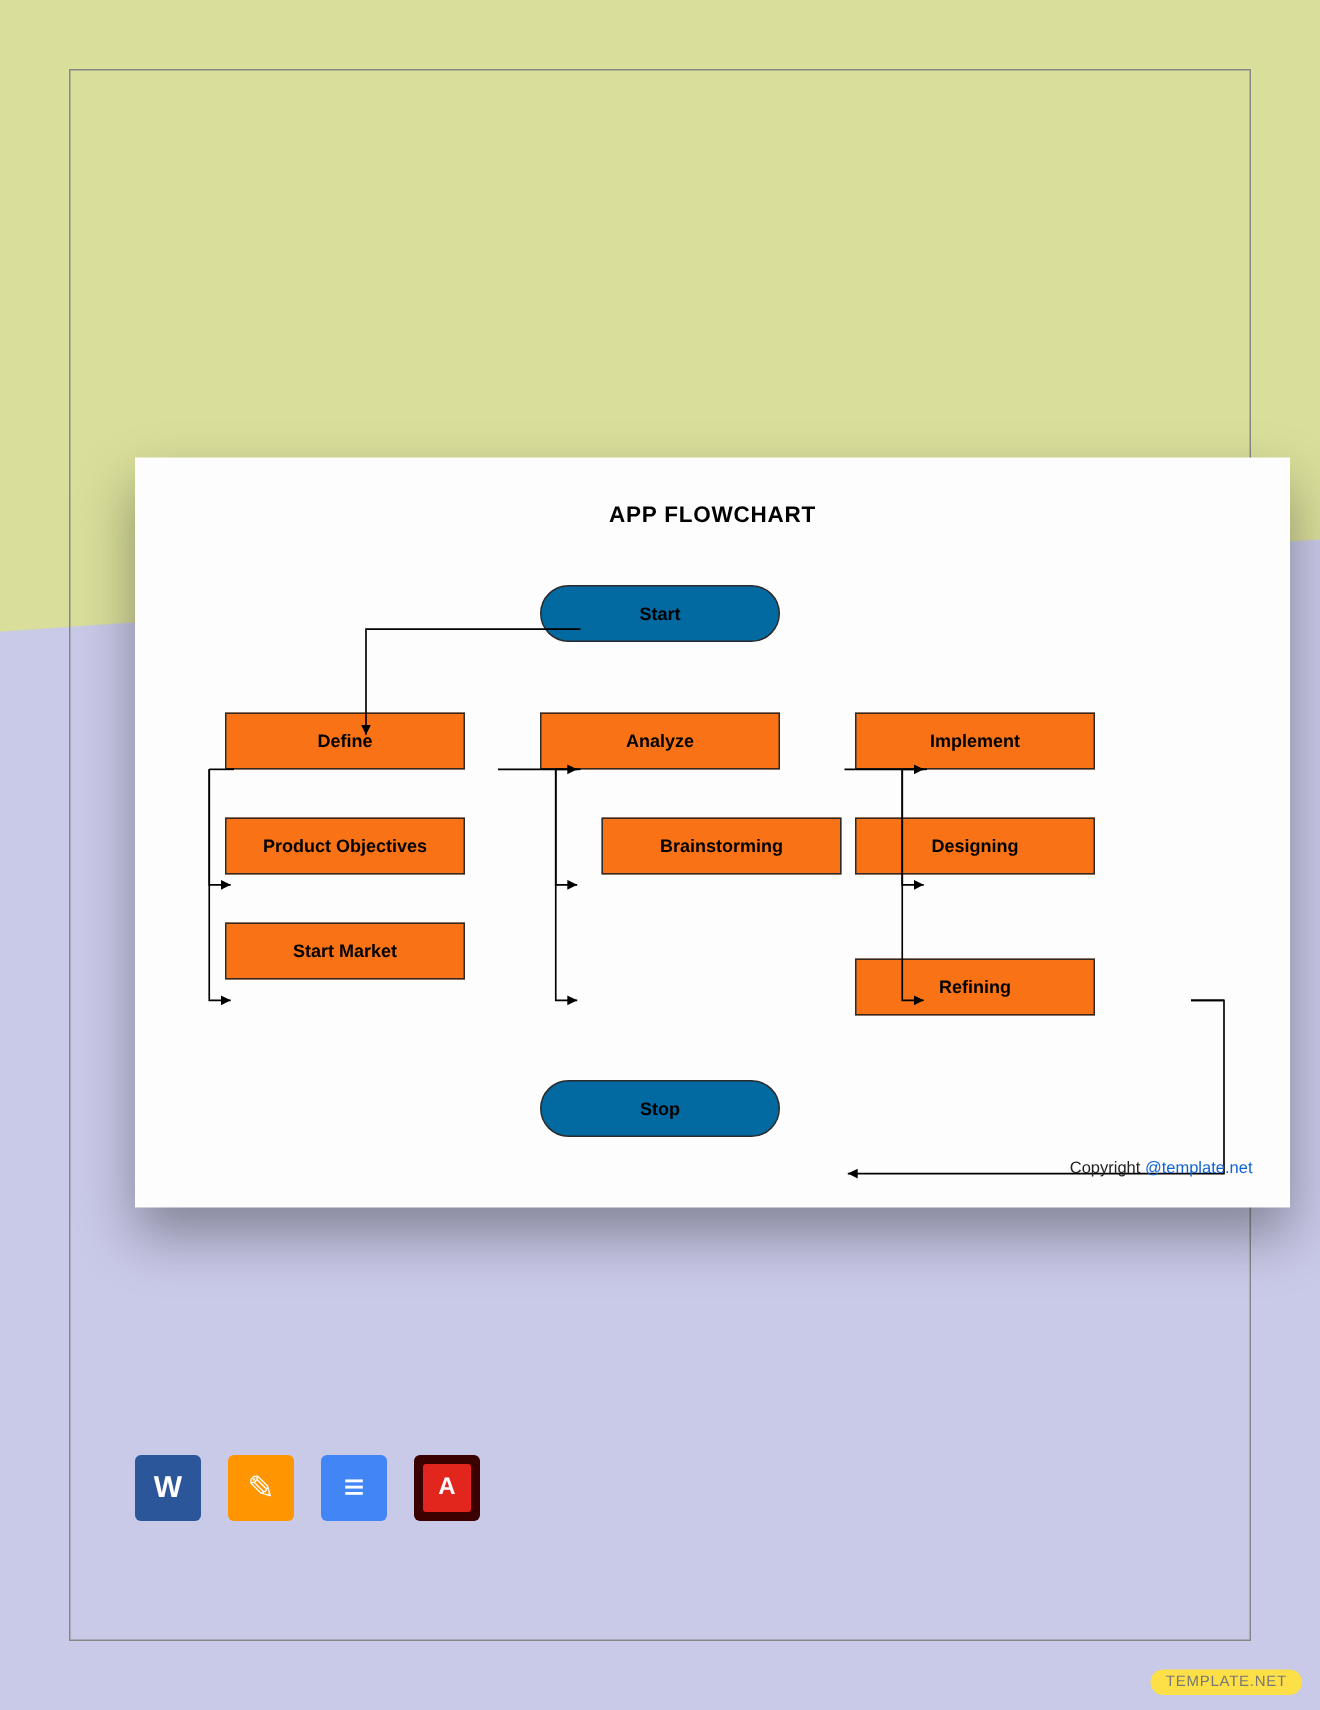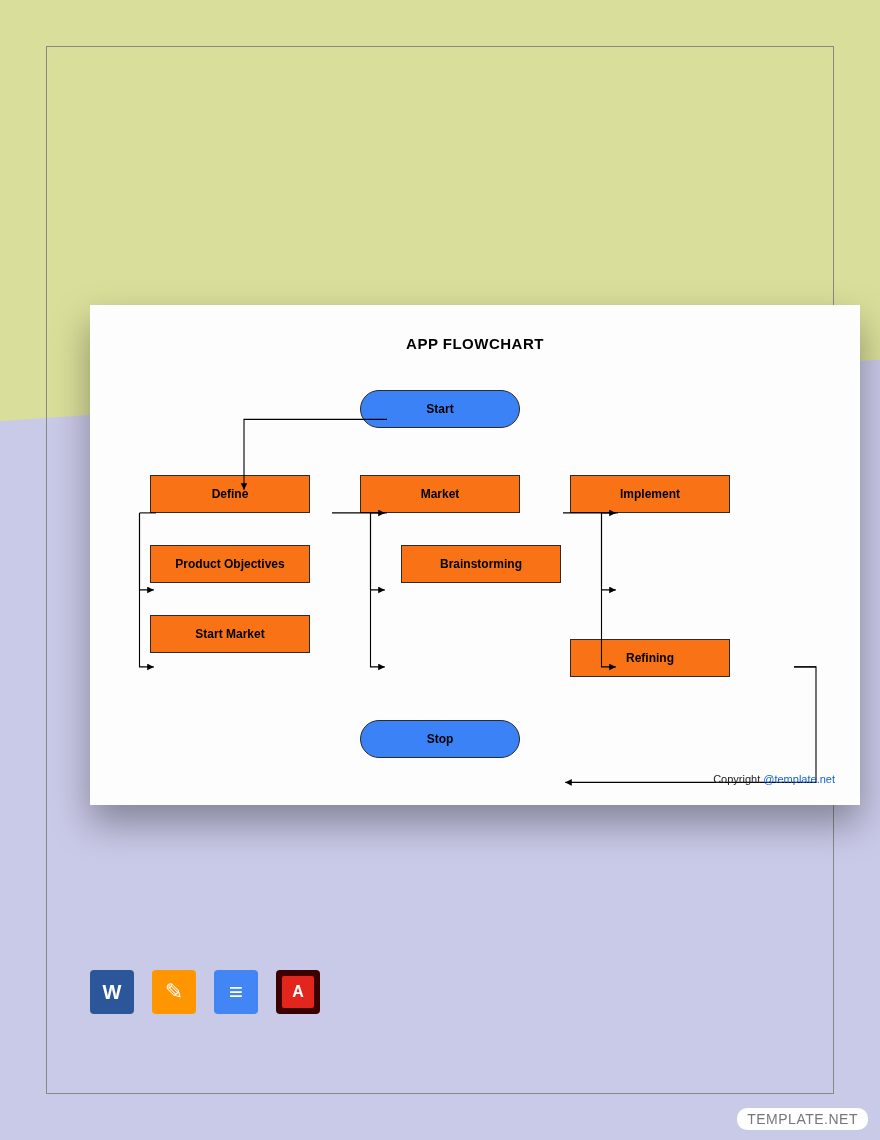--- a/index.html
+++ b/index.html
@@ -23,21 +23,21 @@
     background:#fdfdfd;
     box-shadow: 0 18px 35px rgba(0,0,0,.35);
   }
   .title {
     position:absolute; top:30px; left:0; right:0;
     text-align:center; font-weight:bold; font-size:15px;
     letter-spacing:.5px; color:#000;
   }
   .chip {
     position:absolute; width:160px; height:38px;
-    border-radius:19px; background:#3b82f6; border:1px solid #2b2b2b;
+    border-radius:19px; background:#0369a1; border:1px solid #2b2b2b;
     display:flex; align-items:center; justify-content:center;
     font-size:12px; font-weight:bold;
   }
   .box {
     position:absolute; width:160px; height:38px;
     background:#f97316; border:1px solid #2b2b2b;
     display:flex; align-items:center; justify-content:center;
     font-size:12px; font-weight:bold;
   }
   svg.wires { position:absolute; inset:0; }
@@ -51,21 +51,21 @@
   .app-word { background:#2b579a; }
   .app-word::after{content:"W";color:#fff;position:absolute;inset:0;display:flex;align-items:center;justify-content:center;font-weight:bold;font-size:20px;}
   .app-pages{ background:#ff9500;}
   .app-pages::after{content:"✎";color:#fff;position:absolute;inset:0;display:flex;align-items:center;justify-content:center;font-size:22px;}
   .app-docs{ background:#4285f4;}
   .app-docs::after{content:"≡";color:#fff;position:absolute;inset:0;display:flex;align-items:center;justify-content:center;font-size:24px;font-weight:bold;}
   .app-pdf{ background:#3b0000;}
   .app-pdf::after{content:"A";position:absolute;inset:6px;background:#e2261e;color:#fff;display:flex;align-items:center;justify-content:center;font-weight:bold;border-radius:2px;}
   .watermark{
     position:absolute; right:12px; bottom:10px;
-    background:#ffffff; color:#777; font-size:14px;
+    background:#fde047; color:#777; font-size:10px;
     padding:3px 10px; border-radius:10px; letter-spacing:.5px;
   }
 </style>
 </head>
 <body>
 
 <div class="bg-top"></div>
 <div class="frame"></div>
 
 <div class="card">
@@ -82,28 +82,31 @@
       <span>Define</span>
     </div>
   <div class="box" style="left:60px;  top:240px;">
       <span>Product Objectives</span>
     </div>
   <div class="box" style="left:60px;  top:310px;">
       <span>Start Market</span>
     </div>
 
   <div class="box" style="left:270px; top:170px;">
-      <span>Market</span>
+      <span>Analyze</span>
     </div>
   <div class="box" style="left:270px; top:240px;margin-left:41px;">
       <span>Brainstorming</span>
     </div>
 
   <div class="box" style="left:480px; top:170px;">
       <span>Implement</span>
+    </div>
+  <div class="box" style="left:480px; top:240px;">
+      <span>Designing</span>
     </div>
   <div class="box" style="left:480px; top:310px;margin-top:24px;">
       <span>Refining</span>
     </div>
 
   <svg class="wires" viewBox="0 0 700 500">
     <defs>
       <marker id="ah" markerWidth="8" markerHeight="8" refX="6" refY="3" orient="auto">
         <path d="M0,0 L6,3 L0,6 Z" fill="#000"></path>
       </marker>

